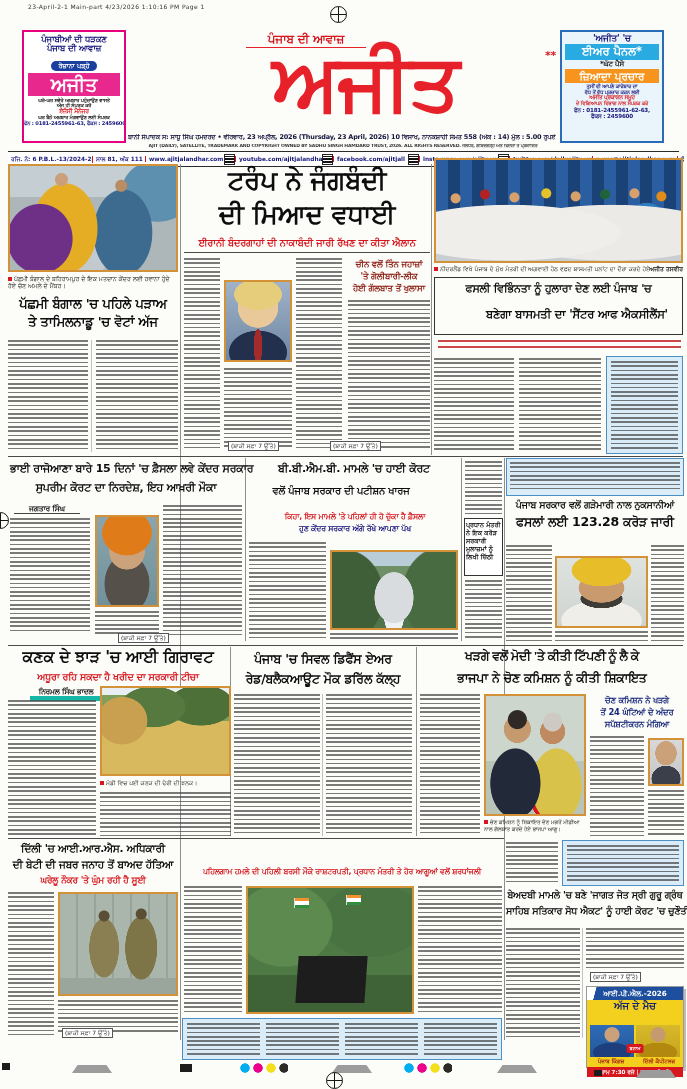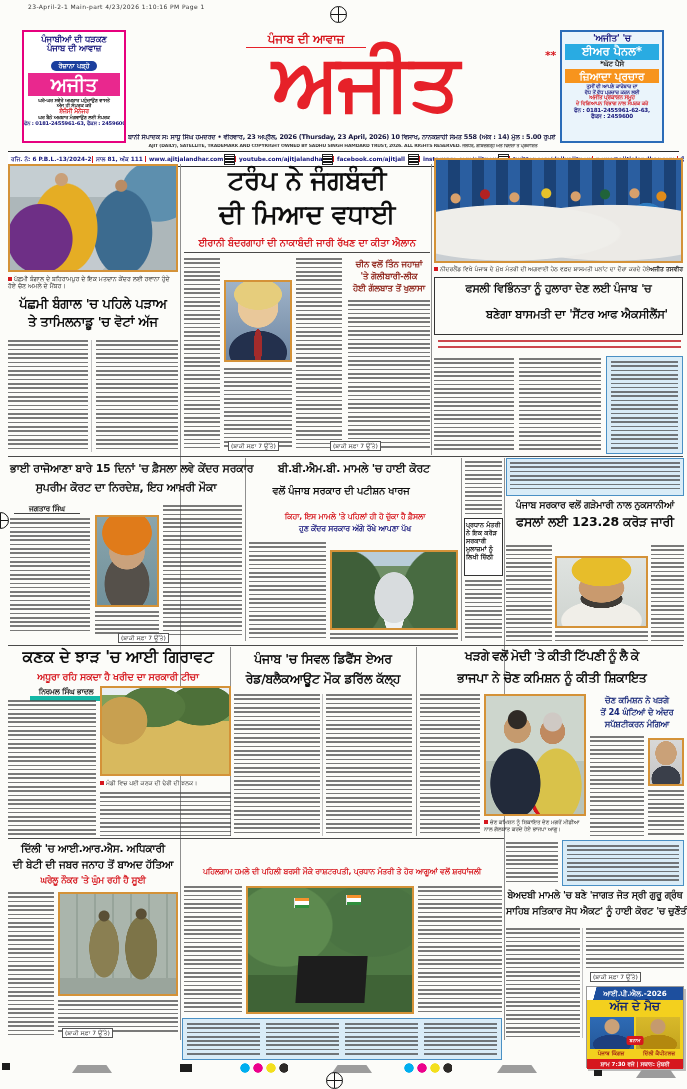--- a/index.html
+++ b/index.html
@@ -25,21 +25,21 @@
     radial-gradient(circle at 18px 5px,#ec008c 0 4.4px,transparent 5px),
     radial-gradient(circle at 31px 5px,#f3df1c 0 4.4px,transparent 5px),
     radial-gradient(circle at 44px 5px,#2d2a28 0 4.4px,transparent 5px);}
   .trap{width:40px;height:8px;background:#9c9c9c;clip-path:polygon(14% 0,86% 0,100% 100%,0 100%);}
   .blk{background:#1d1d1d;}
   .strip{display:flex;align-items:center;border-top:1px solid #2a2a2a;border-bottom:1px solid #2a2a2a;font-size:5.8px;font-weight:bold;color:#15157a;background:#fff;}
   .strip .cell{border-left:1px solid #d6171e;padding:0 3px;white-space:nowrap;overflow:hidden;flex:0 0 auto;}
   .strip .cell:first-child{border-left:none;}
   .ad{box-sizing:border-box;text-align:center;overflow:hidden;}
   .ipl-head{height:13px;background:#1d4f9e;background-image:linear-gradient(105deg,#fff 0 9px,transparent 9.5px);color:#fff;font-size:7.2px;font-weight:bold;text-align:center;line-height:13px;white-space:nowrap;}
-  .ipl-title{height:16px;background:#f3d01e;color:#13246e;font-size:12px;font-weight:bold;text-align:center;line-height:12px;}
+  .ipl-title{height:24px;background:#f3d01e;color:#13246e;font-size:10px;font-weight:bold;text-align:center;line-height:12px;}
   .ipl-photos{height:34px;background:#f3d01e;display:flex;justify-content:space-between;padding:1px 3px;box-sizing:border-box;position:relative;}
   .ipl-names{height:9px;background:#f3d01e;display:flex;font-size:5.4px;font-weight:bold;color:#9c1313;}
   .ipl-names span{flex:1;text-align:center;white-space:nowrap;overflow:hidden;}
   .ipl-time{height:10px;background:#d6171e;color:#fff;font-size:5.6px;font-weight:bold;text-align:center;line-height:10px;white-space:nowrap;}
 </style>
 </head>
 <body>
 
 <div class="page">
 

